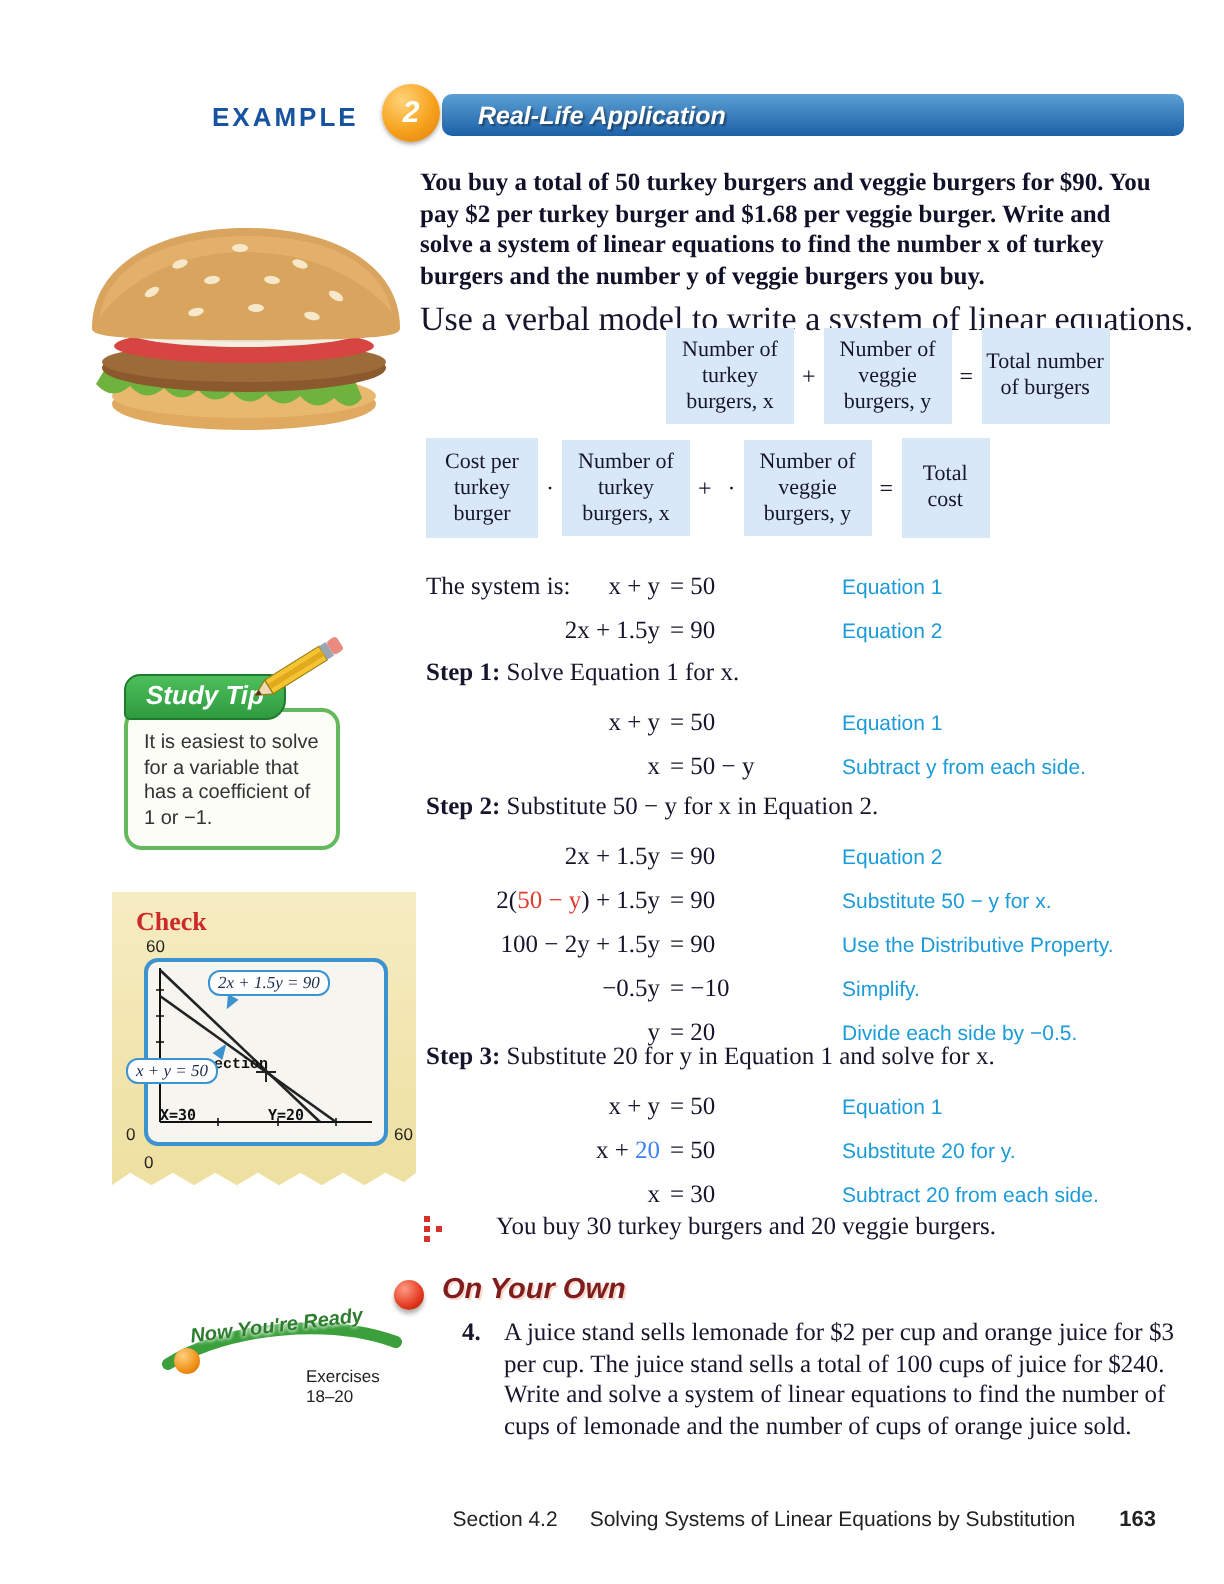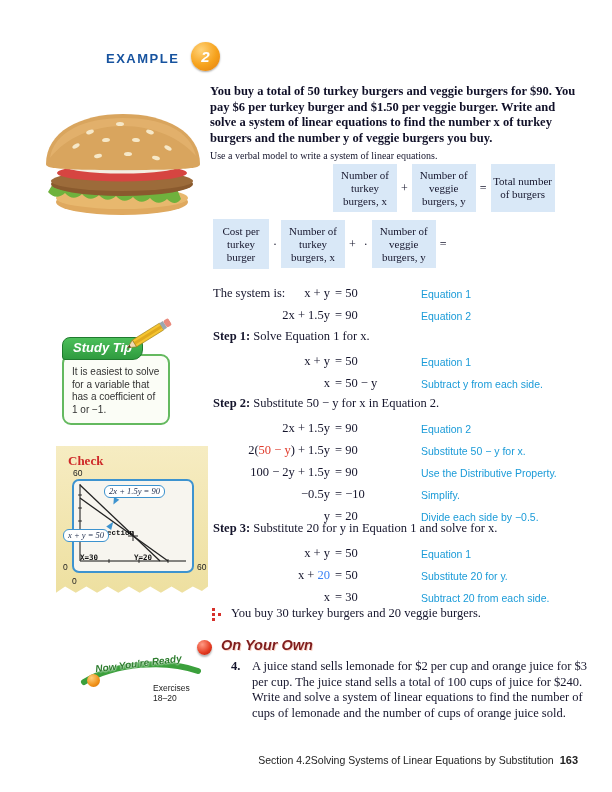--- a/index.html
+++ b/index.html
@@ -17,21 +17,21 @@
     font-size:15px; box-shadow:0 1px 2px rgba(0,0,0,.35); z-index:3; }
   .header-bar { position:absolute; left:221px; top:47px; width:371px; height:21px;
     border-radius:5px; background:linear-gradient(#5B9FD4, #1C60A7);
     display:flex; align-items:center; padding-left:18px; box-sizing:border-box; z-index:2; }
   .header-bar .bar-title { color:#fff; font-family:"Liberation Sans", sans-serif;
     font-weight:bold; font-style:italic; font-size:12.5px; text-shadow:1px 1px 1px rgba(0,0,0,.4); }
 
   
   .problem { position:absolute; left:210px; top:84px; width:374px;
     font-weight:bold; font-size:12.5px; line-height:15.5px; color:#101028; }
-  .leadin  { position:absolute; left:210px; top:150px; font-size:10px; }
+  .leadin  { position:absolute; left:210px; top:150px; font-size:17px; }
 
   
   .burger { position:absolute; left:40px; top:110px; width:166px; height:108px; }
 
   
   .vm-row { position:absolute; display:flex; align-items:center; }
   .vm-row1 { left:333px; top:164px; }
   .vm-row2 { left:213px; top:219px; }
   .vm-box { background:#D9E8F7; text-align:center; font-size:11px; line-height:13px;
     display:flex; align-items:center; justify-content:center; padding:4px 2px; box-sizing:border-box;
@@ -47,21 +47,21 @@
   .eq-line  { position:relative; height:22px; }
   .lhs { position:absolute; left:0; top:3px; width:117px; text-align:right; white-space:nowrap; }
   .rhs { position:absolute; left:122px; top:3px; white-space:nowrap; }
   .note { position:absolute; left:208px; top:5px; font-family:"Liberation Sans", sans-serif;
     font-size:10.5px; color:#1B9BD8; white-space:nowrap; }
   .sys-label { position:absolute; left:0; top:3px; white-space:nowrap; }
   .red  { color:#E03A2B; }
   .blue { color:#3b82f6; }
 
   
-  .answer { position:absolute; left:211px; top:606px; display:flex; gap:9px;
+  .answer { position:absolute; left:211px; top:606px; display:flex; gap:26px;
     align-items:flex-start; font-size:12.5px; }
   .answer-icon { margin-top:2px; flex:0 0 auto; }
 
   
   .study { position:absolute; left:62px; top:337px; width:108px; }
   .study-head { position:relative; z-index:2; display:inline-block;
     background:linear-gradient(#4CBF5A,#2F9B3F); border:1.5px solid #1F7A2E; color:#fff;
     font-family:"Liberation Sans", sans-serif; font-weight:bold; font-style:italic; font-size:13px;
     padding:2px 10px 4px; border-radius:8px 8px 10px 3px; }
   .pencil { position:absolute; right:-4px; top:-10px; transform:rotate(-32deg); z-index:3; }
@@ -102,34 +102,37 @@
   .ready-title { position:absolute; left:15px; top:9px; transform:rotate(-7deg);
     font-family:"Liberation Sans", sans-serif; font-weight:bold; font-style:italic; font-size:10px;
     color:#2E7D2F; text-shadow:0 0 2px #fff, 0 0 2px #fff; white-space:nowrap; }
   .ready-ball { position:absolute; left:7px; top:25px; width:13px; height:13px; border-radius:50%;
     background:radial-gradient(circle at 35% 30%, #FFCF7E, #F09118 60%, #C96A08); }
   .ready-sub { position:absolute; left:26px; top:34px; font-family:"Liberation Sans", sans-serif;
     font-size:8.5px; color:#222;margin-left:47px; }
 
   
   .footer { position:absolute; left:0; right:34px; top:754px; display:flex; justify-content:flex-end;
-    align-items:baseline; font-family:"Liberation Sans", sans-serif; font-size:10.5px; color:#222; }
+    gap:16px; align-items:baseline; font-family:"Liberation Sans", sans-serif; font-size:10.5px; color:#222; }
   .footer .pgnum { font-weight:bold; font-size:11px; margin-left:6px; }
 </style>
 </head>
 <body>
 
 <div class="page">
 
   <div class="example-label">EXAMPLE</div>
   <div class="badge">
     <span>2</span>
   </div>
-
-  <div class="problem">You buy a total of 50 turkey burgers and veggie burgers for $90. You pay $6 per turkey burger and $1.50 per veggie burger. Write and solve a system of linear equations to find the number x of turkey burgers and the number y of veggie burgers you buy.</div>
+  <div class="header-bar">
+    <span class="bar-title">Real-Life Application</span>
+  </div>
+
+  <div class="problem">You buy a total of 50 turkey burgers and veggie burgers for $90. You pay $2 per turkey burger and $1.68 per veggie burger. Write and solve a system of linear equations to find the number x of turkey burgers and the number y of veggie burgers you buy.</div>
   <div class="leadin">Use a verbal model to write a system of linear equations.</div>
 
   <svg class="burger" viewBox="0 0 166 108">
     <ellipse cx="82" cy="92" rx="66" ry="13" fill="#DFA95F"></ellipse>
     <ellipse cx="82" cy="88" rx="66" ry="11" fill="#E8B86E"></ellipse>
     <path d="M8,82 q8,9 17,1 q8,9 17,1 q8,9 17,1 q8,9 17,1 q8,9 17,1 q8,9 17,1 q8,9 17,1 q8,8 14,0 l-4,-10 L14,72 Z" fill="#6FB23D"></path>
     <ellipse cx="82" cy="74" rx="71" ry="12" fill="#8A5A2E"></ellipse>
     <ellipse cx="82" cy="71" rx="71" ry="10" fill="#9C6B3A"></ellipse>
     <ellipse cx="82" cy="63" rx="65" ry="8.5" fill="#D64541"></ellipse>
     <ellipse cx="82" cy="56" rx="58" ry="7.5" fill="#F4EEE2"></ellipse>
@@ -159,20 +162,21 @@
   </div>
 
   <div class="vm-row vm-row2">
     <div class="vm-box w56">Cost per turkey burger</div>
     <span class="vm-op">·</span>
     <div class="vm-box w64">Number of turkey burgers, x</div>
     <span class="vm-op">+</span>
     <span class="vm-op">·</span>
     <div class="vm-box w64">Number of veggie burgers, y</div>
     <span class="vm-op">=</span>
+    <div class="vm-box w44">Total cost</div>
   </div>
 
   <div class="eq-block" style="top:283px;">
     <div class="eq-line">
       <span class="sys-label">The system is:</span>
       <span class="lhs">x + y</span>
       <span class="rhs">= 50</span>
       <span class="note">Equation 1</span>
     </div>
     <div class="eq-line">

